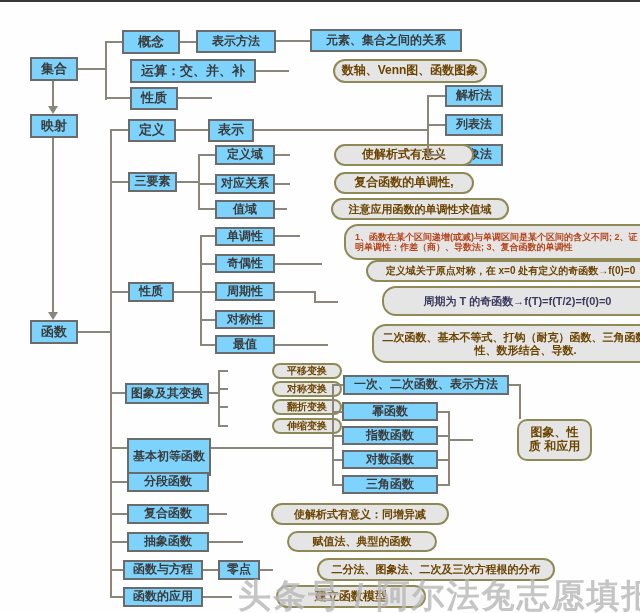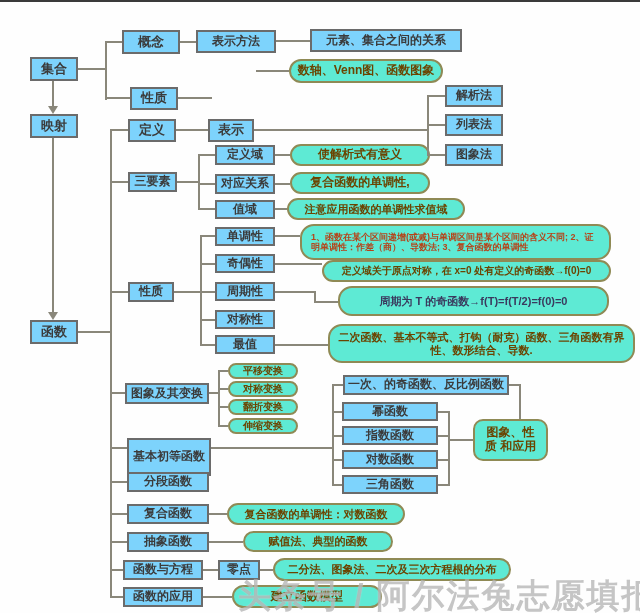--- a/index.html
+++ b/index.html
@@ -1,23 +1,23 @@
 <!DOCTYPE html>
 <html><head>
 <meta charset="utf-8">
 <style>
   html,body{margin:0;padding:0;background:#fff;}
   #canvas{position:relative;width:640px;height:613px;background:#fefefe;overflow:hidden;
           font-family:"Liberation Sans","DejaVu Sans",sans-serif;border-top:2px solid #3a3a3a;}
   .box{position:absolute;background:#7dd3fc;border:2px solid #6b6b6b;box-sizing:border-box;
        display:flex;align-items:center;justify-content:center;font-weight:bold;color:#3b3b3b;
        white-space:nowrap;line-height:1.1;}
-  .pill{position:absolute;background:#5eead4;border:2px solid #8f8a55;border-radius:14px;
+  .pill{position:absolute;background:#e5e5e5;border:2px solid #8f8a55;border-radius:14px;
         box-sizing:border-box;display:flex;align-items:center;justify-content:center;
-        font-weight:bold;color:#6b4400;white-space:nowrap;line-height:1.15;}
+        font-weight:bold;color:#6b4400;white-space:nowrap;line-height:1.15;margin-left:44px;}
   .wrap{white-space:normal;text-align:center;padding:1px 8px;}
   .leftwrap{white-space:normal;text-align:left;padding:2px 9px;}
   .note-red{color:#b5441a;}
   .note-dark{color:#3a3a5e;}
   .ln{position:absolute;background:#8a877a;}
   .arrow{position:absolute;width:0;height:0;border-left:5px solid transparent;
          border-right:5px solid transparent;border-top:8px solid #8a877a;}
   #watermark{position:absolute;font-weight:bold;color:rgba(150,150,150,0.55);
              letter-spacing:2px;white-space:nowrap;text-shadow:0 0 1px rgba(255,255,255,0.6);}
 </style>
@@ -26,20 +26,21 @@
 
 <div id="canvas">
 
   <div class="box" style="left:30px;top:55px;width:48px;height:24px;font-size:13px">集合</div>
   <div class="box" style="left:30px;top:112px;width:48px;height:24px;font-size:13px">映射</div>
   <div class="box" style="left:30px;top:318px;width:48px;height:24px;font-size:13px">函数</div>
 
   <div class="box" style="left:122px;top:28px;width:58px;height:24px;font-size:13px">概念</div>
   <div class="box" style="left:196px;top:28px;width:80px;height:23px;font-size:12px">表示方法</div>
   <div class="box" style="left:310px;top:27px;width:152px;height:23px;font-size:12px">元素、集合之间的关系</div>
+  <div class="box" style="left:130px;top:57px;width:126px;height:24px;font-size:13px">运算：交、并、补</div>
   <div class="pill" style="left:289px;top:57px;width:154px;height:24px;font-size:12px">数轴、Venn图、函数图象</div>
   <div class="box" style="left:130px;top:85px;width:48px;height:23px;font-size:13px">性质</div>
 
   <div class="box" style="left:128px;top:117px;width:48px;height:23px;font-size:13px">定义</div>
   <div class="box" style="left:208px;top:117px;width:46px;height:23px;font-size:13px">表示</div>
   <div class="box" style="left:445px;top:83px;width:58px;height:22px;font-size:12px">解析法</div>
   <div class="box" style="left:445px;top:112px;width:58px;height:22px;font-size:12px">列表法</div>
   <div class="box" style="left:445px;top:142px;width:58px;height:22px;font-size:12px">图象法</div>
 
   <div class="box" style="left:128px;top:170px;width:49px;height:20px;font-size:12px">三要素</div>
@@ -61,30 +62,30 @@
   <div class="pill note-dark" style="left:338px;top:284px;width:271px;height:30px;font-size:11px">周期为 T 的奇函数→f(T)=f(T/2)=f(0)=0</div>
   <div class="pill wrap" style="left:328px;top:322px;width:307px;height:39px;font-size:11px">二次函数、基本不等式、打钩（耐克）函数、三角函数有界性、数形结合、导数.</div>
 
   <div class="box" style="left:125px;top:381px;width:84px;height:21px;font-size:12px">图象及其变换</div>
   <div class="pill" style="left:228px;top:361px;width:70px;height:16px;font-size:10px">平移变换</div>
   <div class="pill" style="left:228px;top:379px;width:70px;height:16px;font-size:10px">对称变换</div>
   <div class="pill" style="left:228px;top:397px;width:70px;height:16px;font-size:10px">翻折变换</div>
   <div class="pill" style="left:228px;top:416px;width:70px;height:16px;font-size:10px">伸缩变换</div>
 
   <div class="box" style="left:127px;top:436px;width:84px;height:38px;font-size:12px">基本初等函数</div>
-  <div class="box" style="left:343px;top:373px;width:166px;height:20px;font-size:12px">一次、的奇函数、反比例函数</div>
+  <div class="box" style="left:343px;top:373px;width:166px;height:20px;font-size:12px">一次、二次函数、表示方法</div>
   <div class="box" style="left:342px;top:400px;width:96px;height:19px;font-size:12px">幂函数</div>
   <div class="box" style="left:342px;top:424px;width:96px;height:19px;font-size:12px">指数函数</div>
   <div class="box" style="left:342px;top:448px;width:96px;height:19px;font-size:12px">对数函数</div>
   <div class="box" style="left:342px;top:473px;width:96px;height:19px;font-size:12px">三角函数</div>
   <div class="pill wrap" style="left:473px;top:417px;width:75px;height:42px;font-size:12px;border-radius:10px">图象、性质 和应用</div>
 
   <div class="box" style="left:127px;top:470px;width:82px;height:20px;font-size:12px">分段函数</div>
   <div class="box" style="left:127px;top:502px;width:82px;height:20px;font-size:12px">复合函数</div>
-  <div class="pill" style="left:227px;top:501px;width:178px;height:22px;font-size:11px">复合函数的单调性：对数函数</div>
+  <div class="pill" style="left:227px;top:501px;width:178px;height:22px;font-size:11px">使解析式有意义：同增异减</div>
   <div class="box" style="left:127px;top:530px;width:82px;height:20px;font-size:12px">抽象函数</div>
   <div class="pill" style="left:243px;top:529px;width:150px;height:21px;font-size:11px">赋值法、典型的函数</div>
   <div class="box" style="left:123px;top:558px;width:80px;height:20px;font-size:12px">函数与方程</div>
   <div class="box" style="left:218px;top:558px;width:42px;height:20px;font-size:12px">零点</div>
   <div class="pill" style="left:273px;top:556px;width:238px;height:23px;font-size:11px">二分法、图象法、二次及三次方程根的分布</div>
   <div class="box" style="left:123px;top:585px;width:80px;height:20px;font-size:12px">函数的应用</div>
   <div class="pill" style="left:232px;top:583px;width:150px;height:23px;font-size:12px">建立函数模型</div>
 
   <div id="watermark" style="left:238px;top:572px;font-size:33px">头条号 / 阿尔法兔志愿填报</div>
 

